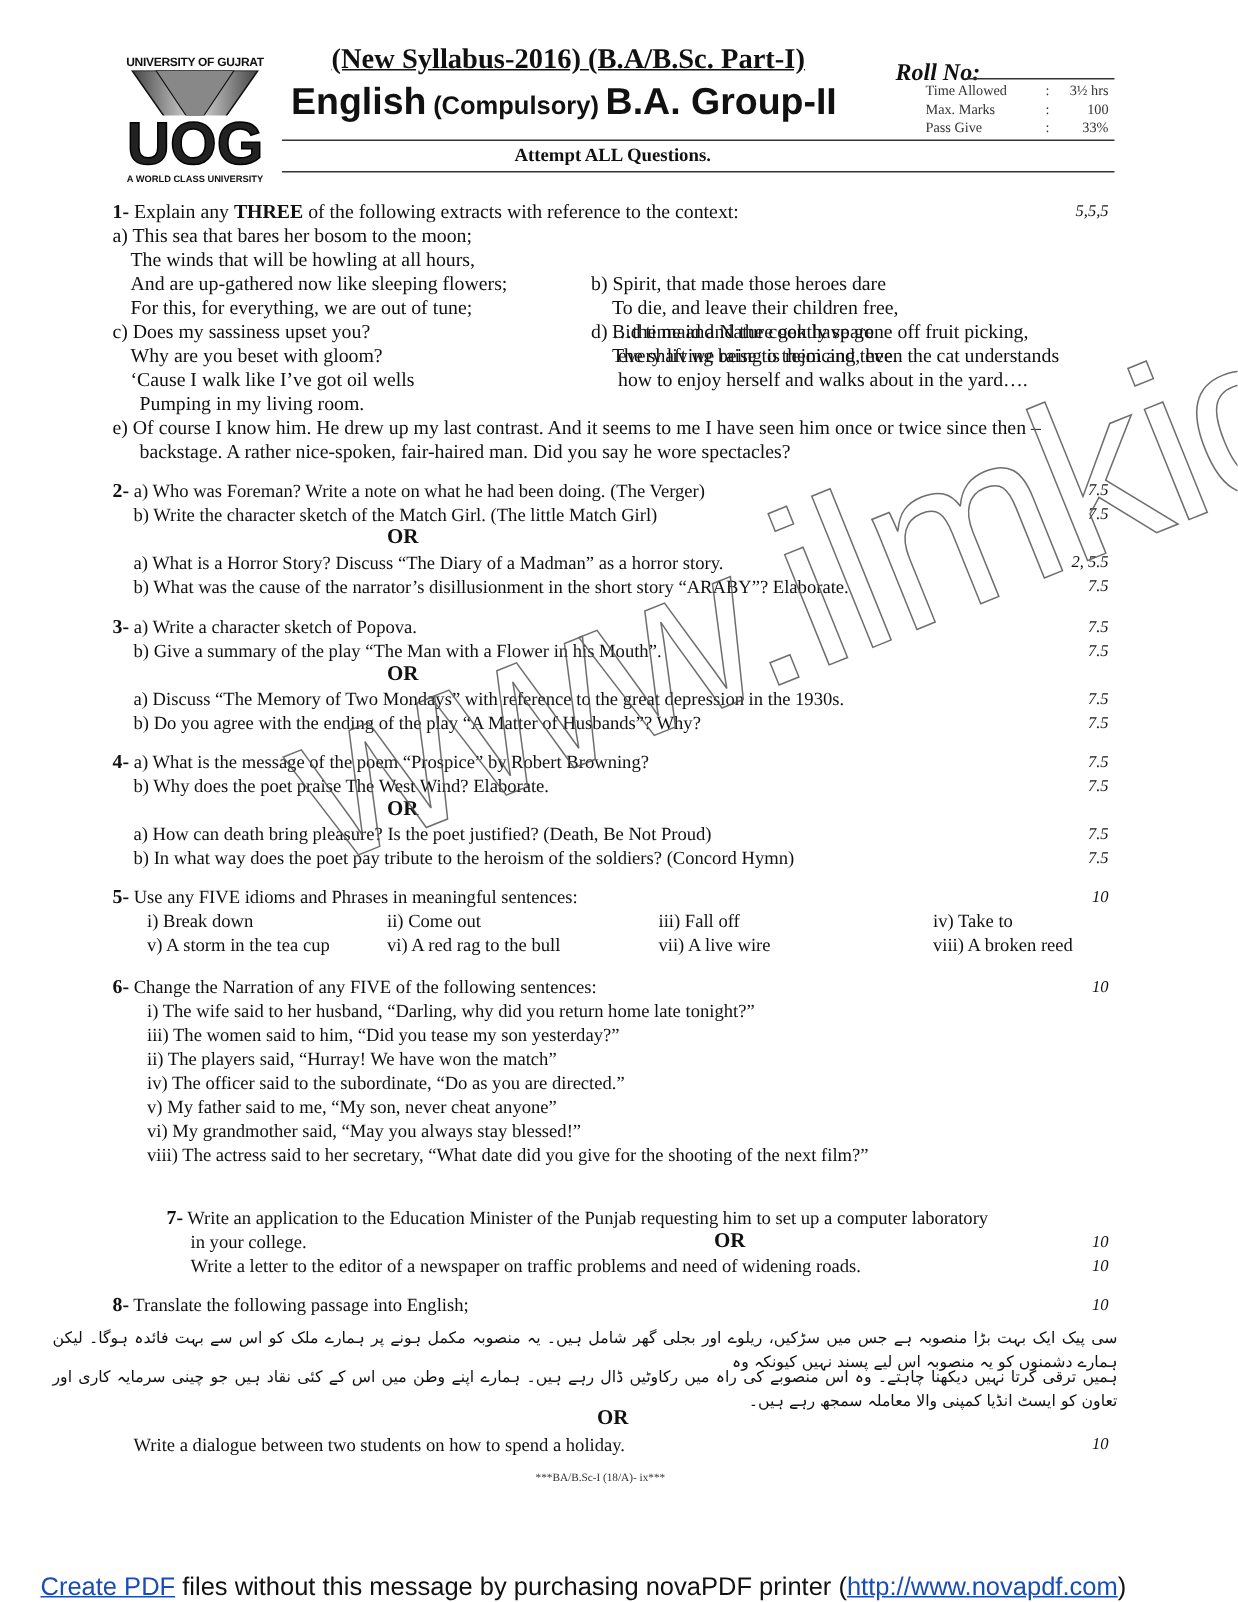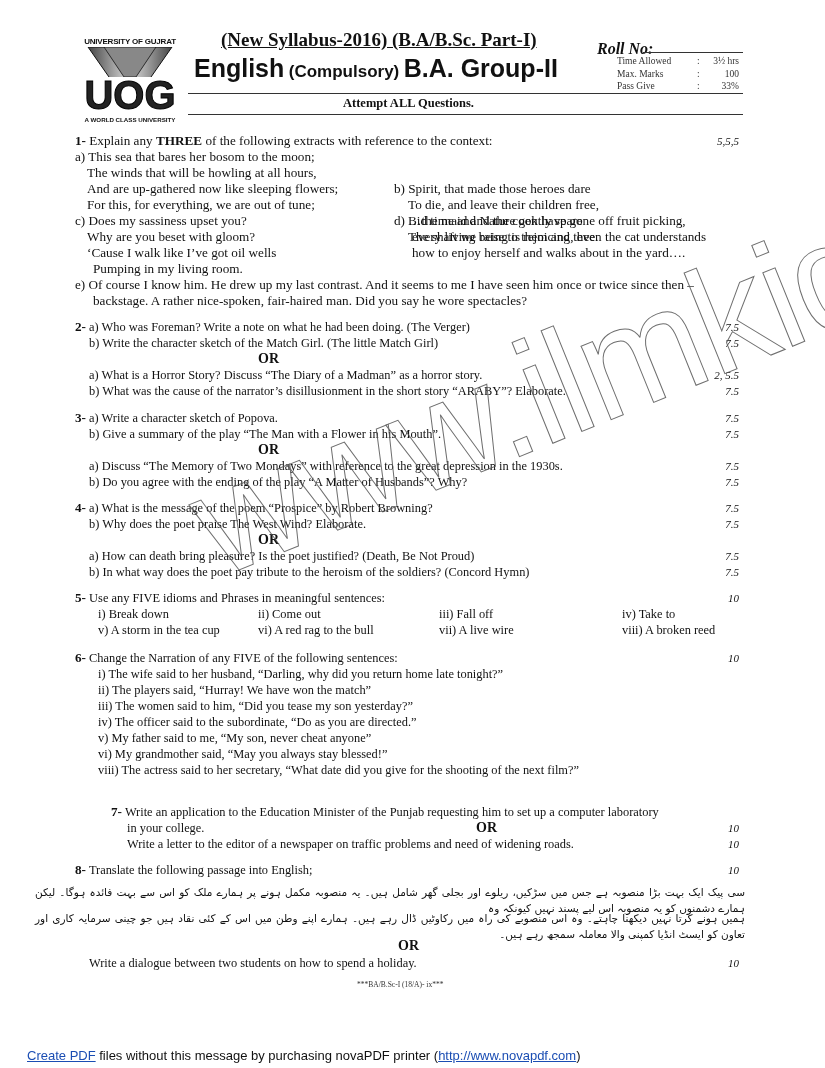--- a/index.html
+++ b/index.html
@@ -18,21 +18,21 @@
   .logo { position:absolute; left:74px; top:37px; width:112px; height:86px; }
   .logo .top { font-family:"Liberation Sans", sans-serif; font-weight:bold; font-size:8px; letter-spacing:-0.2px; text-align:center; }
   .logo .bot { font-family:"Liberation Sans", sans-serif; font-weight:bold; font-size:6.2px; text-align:center; position:absolute; bottom:0; left:0; right:0; }
 
   .watermark { position:absolute; font-family:"Liberation Sans", sans-serif; font-size:150px;
     color:transparent; -webkit-text-stroke:1px #555; transform:rotate(-22deg); opacity:0.85;
     left:150px; top:190px; pointer-events:none; letter-spacing:-2px; }
 
   .urdu { direction:rtl; font-family:"DejaVu Sans", sans-serif; font-size:10.5px; line-height:16px; position:absolute; right:80px; width:710px; text-align:justify; }
 
-  .footer { font-family:"Liberation Sans", sans-serif; font-size:13px; }
+  .footer { font-family:"Liberation Sans", sans-serif; font-size:17px; }
   .footer a { color:#1a4db3; text-decoration:underline; }
 </style>
 </head>
 <body>
 
 <div class="logo">
   <div class="top">UNIVERSITY OF GUJRAT</div>
   <svg width="112" height="66" viewBox="0 0 112 66" style="display:block;margin-top:1px">
     <defs>
       <linearGradient id="g1" x1="0" y1="0" x2="1" y2="0">
@@ -157,42 +157,42 @@
     <span style="position:absolute;left:524px">viii) A broken reed</span>
   </div>
 </div>
 
 <div class="abs q" style="left:75px;top:650px;font-size:12.4px;">
   <span class="num" style="font-size:13.2px">6-</span> <span>Change the Narration of any FIVE of the following sentences:</span>
 </div>
 <div class="mk" style="top:652px">10</div>
 <div class="abs q" style="left:98px;top:666px;font-size:12.4px;">
   <div>i) The wife said to her husband, “Darling, why did you return home late tonight?”</div>
+  <div>iii) The women said to him, “Did you tease my son yesterday?”</div>
   <div>ii) The players said, “Hurray! We have won the match”</div>
-  <div>iii) The women said to him, “Did you tease my son yesterday?”</div>
   <div>iv) The officer said to the subordinate, “Do as you are directed.”</div>
   <div>v) My father said to me, “My son, never cheat anyone”</div>
   <div>vi) My grandmother said, “May you always stay blessed!”</div>
   <div>viii) The actress said to her secretary, “What date did you give for the shooting of the next film?”</div>
 </div>
 
 <div class="abs q" style="left:75px;top:804px;font-size:12.4px;margin-left:36px;">
   <div><span class="num" style="font-size:13.2px">7-</span> <span>Write an application to the Education Minister of the Punjab requesting him to set up a computer laboratory</span></div>
   <div style="position:relative;padding-left:16px"><span>in your college.</span><span class="or" style="position:absolute;left:365px">OR</span></div>
   <div style="padding-left:16px">Write a letter to the editor of a newspaper on traffic problems and need of widening roads.</div>
 </div>
 <div class="mk" style="top:822px">10</div>
 <div class="mk" style="top:838px">10</div>
 
 <div class="abs q" style="left:75px;top:862px;font-size:12.4px;">
   <span class="num" style="font-size:13.2px">8-</span> <span>Translate the following passage into English;</span>
 </div>
 <div class="mk" style="top:864px">10</div>
 <div class="urdu" style="top:884px;">سی پیک ایک بہت بڑا منصوبہ ہے جس میں سڑکیں، ریلوے اور بجلی گھر شامل ہیں۔ یہ منصوبہ مکمل ہونے پر ہمارے ملک کو اس سے بہت فائدہ ہوگا۔ لیکن ہمارے دشمنوں کو یہ منصوبہ اس لیے پسند نہیں کیونکہ وہ</div>
-<div class="urdu" style="top:910px;">ہمیں ہونے کرتا نہیں دیکھنا چاہتے۔ وہ اس منصوبے کی راہ میں رکاوٹیں ڈال رہے ہیں۔ ہمارے اپنے وطن میں اس کے کئی نقاد ہیں جو چینی سرمایہ کاری اور تعاون کو ایسٹ انڈیا کمپنی والا معاملہ سمجھ رہے ہیں۔</div>
+<div class="urdu" style="top:910px;">ہمیں ترقی کرتا نہیں دیکھنا چاہتے۔ وہ اس منصوبے کی راہ میں رکاوٹیں ڈال رہے ہیں۔ ہمارے اپنے وطن میں اس کے کئی نقاد ہیں جو چینی سرمایہ کاری اور تعاون کو ایسٹ انڈیا کمپنی والا معاملہ سمجھ رہے ہیں۔</div>
 <div class="abs or" style="left:398px;top:938px;">OR</div>
 <div class="abs q" style="left:89px;top:955px;font-size:12.4px;">Write a dialogue between two students on how to spend a holiday.</div>
 <div class="mk" style="top:957px">10</div>
 
 <div class="abs serif" style="left:357px;top:980px;font-size:7.5px;color:#333;"></div>
 <div class="abs serif" style="left:357px;top:980px;font-size:7.5px;color:#333;">***BA/B.Sc-I (18/A)- ix***</div>
 
 <div class="watermark">www.ilmkidunya.com</div>
 
 <div class="abs footer" style="left:27px;top:1048px;">

